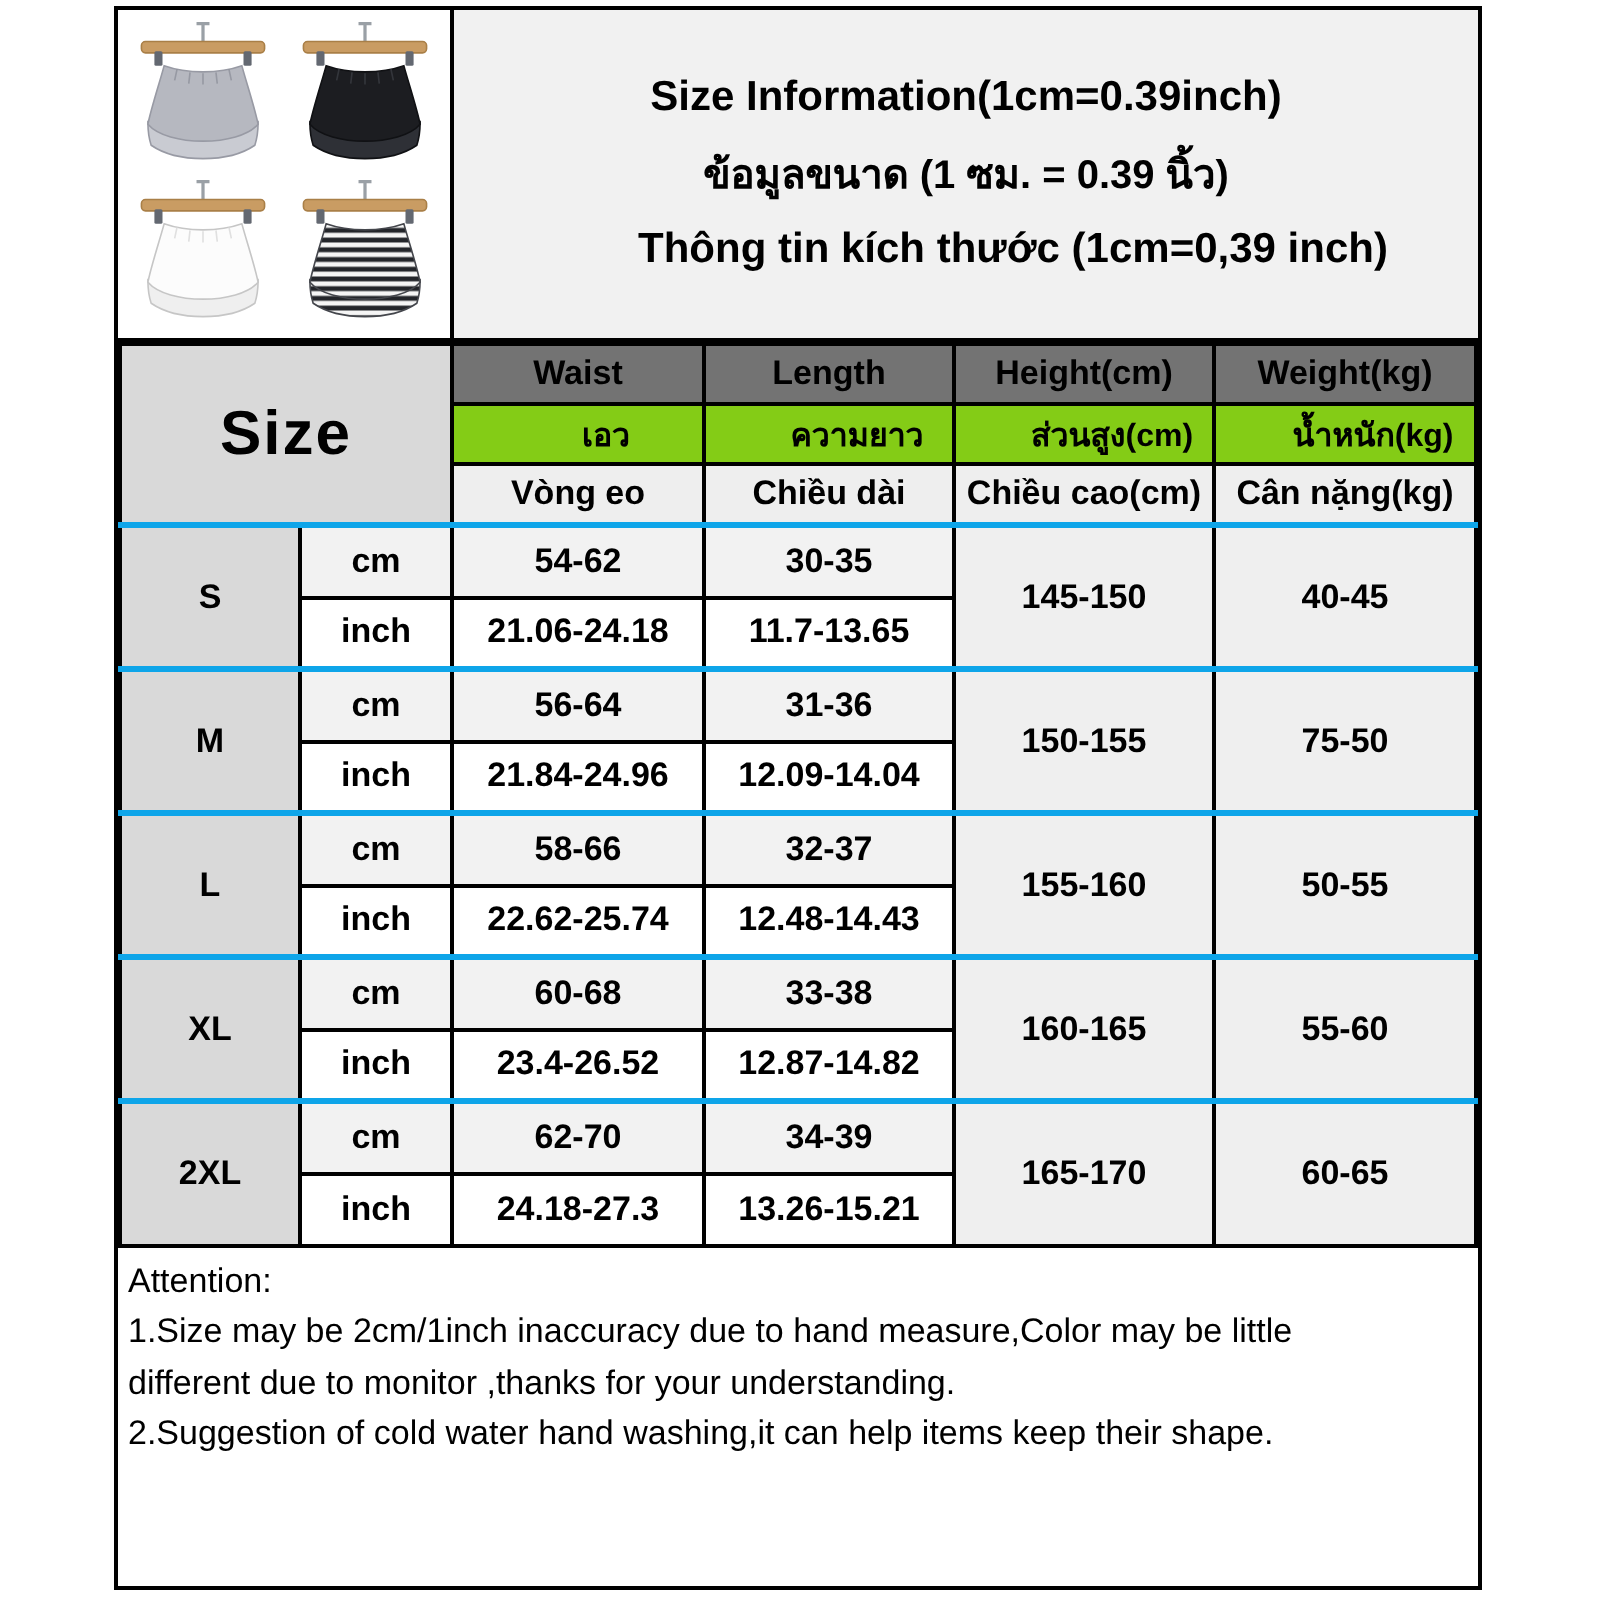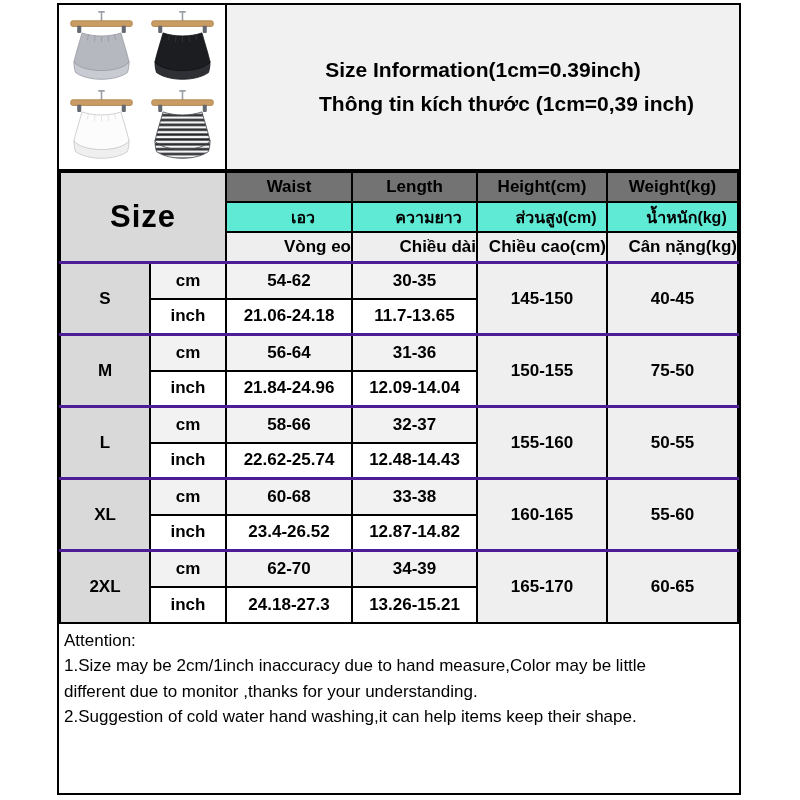--- a/index.html
+++ b/index.html
@@ -34,31 +34,31 @@
   .title-th { font-size:20px; }
   .title-vi { font-size:21px;margin-left:47px; }
 
   
   table.size-table { border-collapse:collapse; table-layout:fixed; width:100%; flex:none; }
   .size-table th, .size-table td {
     border:2px solid #000; text-align:center; vertical-align:middle;
     font-weight:bold; padding:0; overflow:hidden; white-space:nowrap;
   }
   .hrow1 th { background:#737373; height:28px; font-size:17px; }
-  .hrow2 th { background:#5eead4; height:28px; font-size:16px;padding-left:28px; }
-  .hrow3 th { background:#eeeeee; height:28px; font-size:17px;text-align:right; }
+  .hrow2 th { background:#84cc16; height:28px; font-size:16px;padding-left:28px; }
+  .hrow3 th { background:#eeeeee; height:28px; font-size:17px; }
   th.corner { background:#d9d9d9; font-size:31px; letter-spacing:1px; }
   tr.rcm  { height:36px; }
   tr.rin  { height:36px; }
   tr.rcm td  { background:#f2f2f2; font-size:17px; }
   tr.rin td  { background:#ffffff; font-size:17px; }
   td.szl  { background:#d9d9d9 !important; font-size:19px; }
   td.unit { font-size:17px; }
   td.rng  { background:#efefef !important; font-size:17px; }
-  tr.gstart td { border-top:3px solid #4c1d95; }
+  tr.gstart td { border-top:3px solid #0ea5e9; }
 
   
   .attention { flex:1; background:#fff; padding:4px 34px 0 5px; font-size:17px; }
   .attention p { margin:0; line-height:1.5; font-weight:normal; }
 
   
   .hook   { stroke:#9aa0a6; stroke-width:2; fill:none; }
   .bar    { fill:#c99c63; stroke:#a97f47; stroke-width:1; }
   .clip   { fill:#636871; }
   .sk-gray  .body { fill:#b6b8c0; stroke:#989aa4; stroke-width:1; }
@@ -133,20 +133,21 @@
             <rect class="clip" x="75" y="20" width="5" height="9" rx="1"></rect>
             <path class="under" fill="url(#hstripes)" d="M16 64 C28 78 72 78 84 64 C84 71 83 75 82 78 C66 89 34 89 18 78 C17 75 16 71 16 64 Z"></path>
             <path class="body" fill="url(#hstripes)" d="M26 29 C40 34 60 34 74 29 C77 40 82 55 84 65 C72 79 28 79 16 65 C18 55 23 40 26 29 Z"></path>
           </svg>
         </div>
 
       </div>
 
       <div class="title-box">
         <div class="title-en">Size Information(1cm=0.39inch)</div>
+        <div class="title-th">ข้อมูลขนาด (1 ซม. = 0.39 นิ้ว)</div>
         <div class="title-vi">Thông tin kích thước (1cm=0,39 inch)</div>
       </div>
     </div>
 
     <table class="size-table">
       <colgroup>
         <col style="width:90px">
           <col style="width:76px">
           <col style="width:126px">
         <col style="width:125px">

